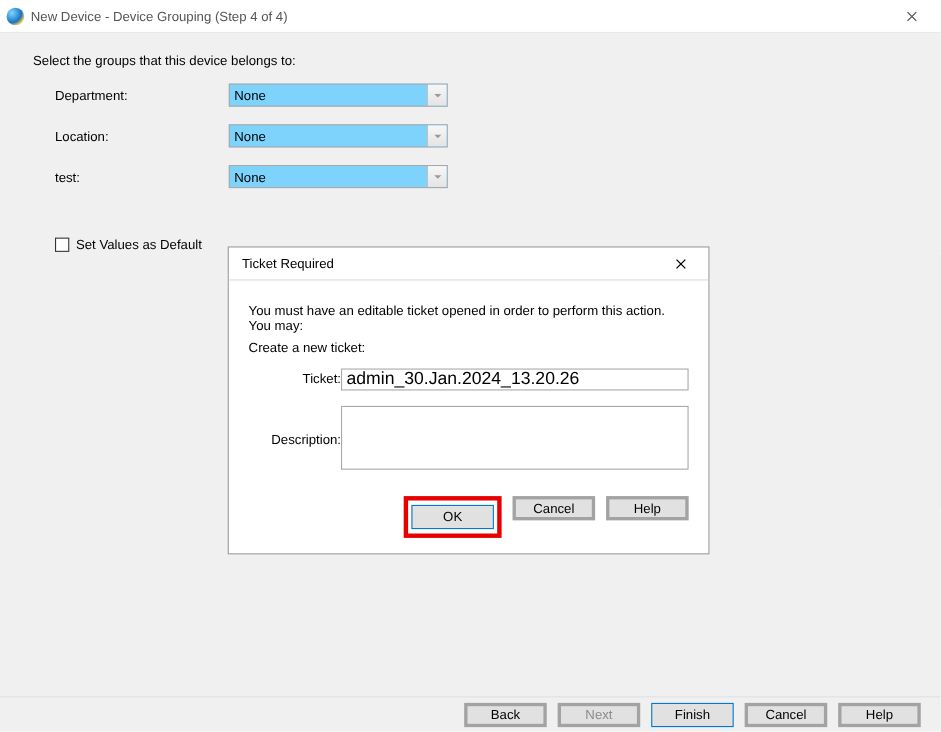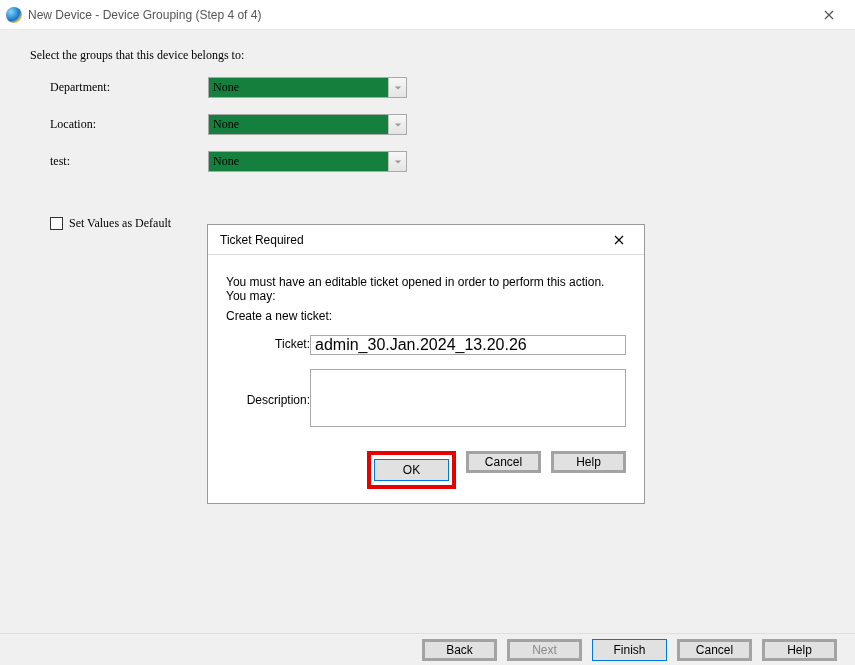--- a/index.html
+++ b/index.html
@@ -42,36 +42,35 @@
       align-items: center;
       justify-content: center;
       color: #555;
     }
     .titlebar-close svg { width: 10px; height: 10px; }
 
     .body-area {
       flex: 1;
       padding: 18px 20px 0 30px;
       position: relative;
-      font-family: Liberation Serif, serif;
     }
     .instruction { margin-bottom: 14px; font-size: 12px; }
 
     .field-row {
       display: flex;
       align-items: center;
       margin-bottom: 16px;
       padding-left: 20px;
     }
     .field-label { width: 158px; }
     .dropdown {
       width: 199px;
       height: 21px;
       border: 1px solid #a9a9a9;
-      background: #15803d;
+      background: #7dd3fc;
       display: flex;
       align-items: center;
       padding: 0 4px;
       position: relative;
     }
     .dropdown-btn {
       position: absolute;
       right: 0; top: 0;
       width: 18px; height: 100%;
       border-left: 1px solid #c0c0c0;

